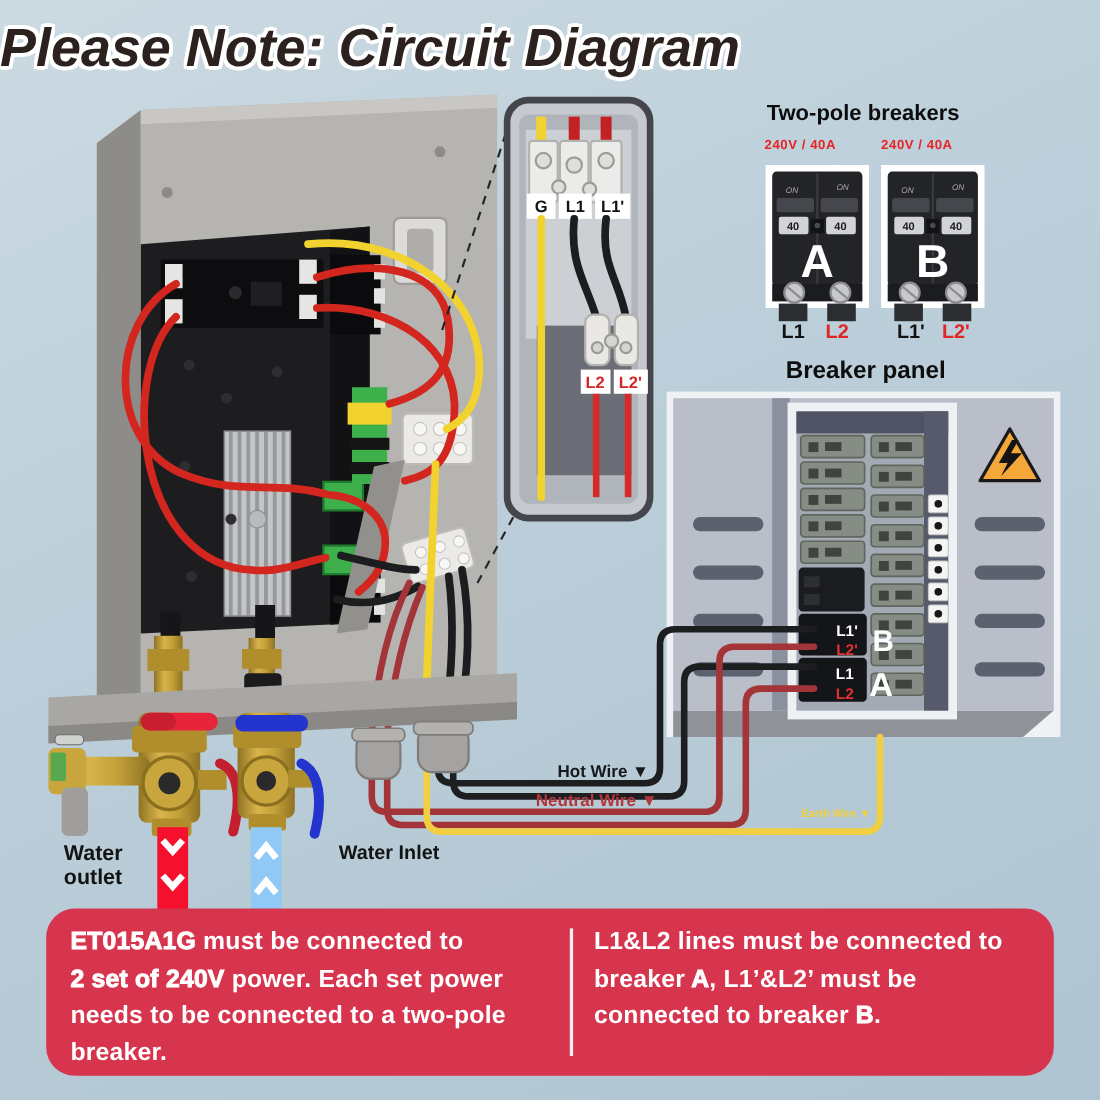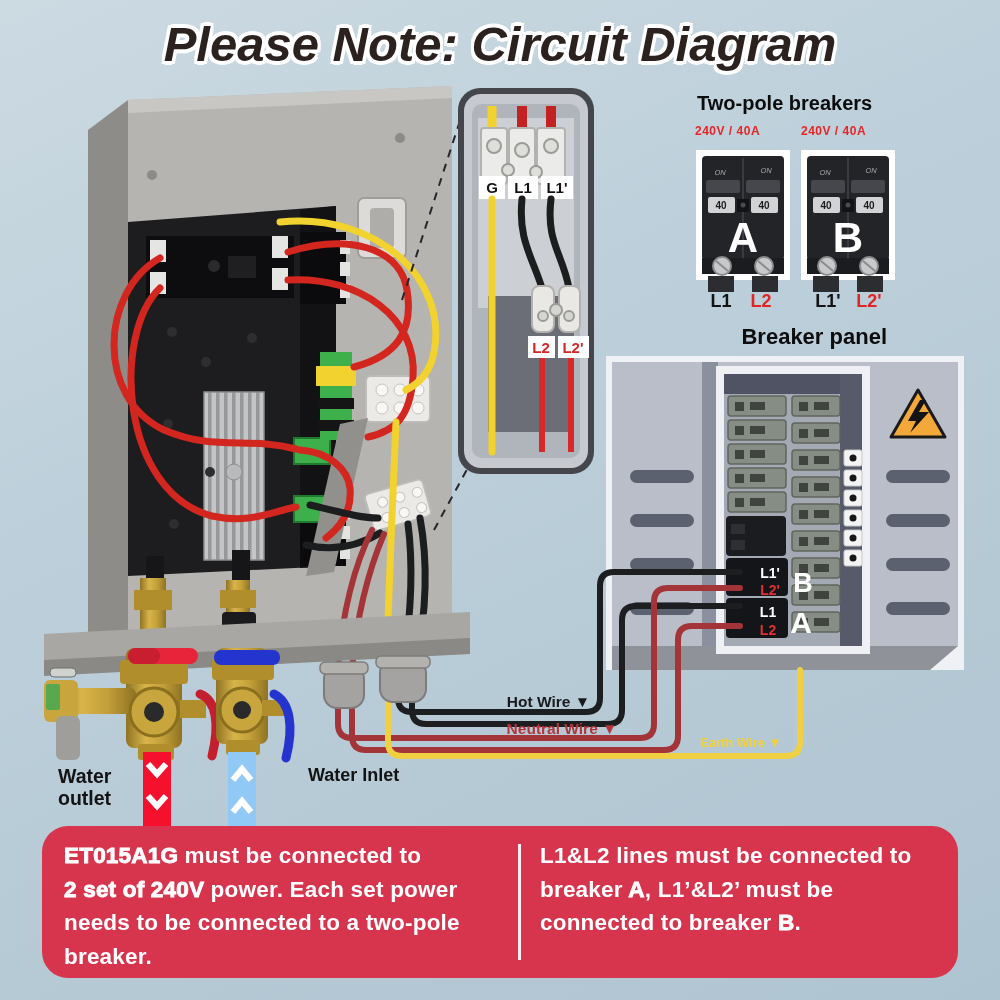--- a/index.html
+++ b/index.html
@@ -3,36 +3,36 @@
 <meta charset="utf-8">
 <style>
 *{margin:0;padding:0;box-sizing:border-box}
 html,body{width:1000px;height:1000px}
 body{font-family:"Liberation Sans",sans-serif}
 .canvas{position:relative;width:1000px;height:1000px;overflow:hidden;
   background:linear-gradient(155deg,#ccdae2 0%,#bccfda 40%,#afc4d1 100%)}
 svg.scene{position:absolute;left:0;top:0}
 text{font-family:"Liberation Sans",sans-serif}
 .lbl{position:absolute}
-.title{position:absolute;top:16px;left:0;width:100%;text-align:center;font-style:italic;
+.title{position:absolute;top:16px;left:0;width:100%;font-style:italic;
   font-weight:bold;font-size:49px;color:#2b211e;letter-spacing:0px;
   text-shadow:-3px -3px 0 #fff,3px -3px 0 #fff,-3px 3px 0 #fff,3px 3px 0 #fff,
   0 -3px 0 #fff,0 3px 0 #fff,-3px 0 0 #fff,3px 0 0 #fff,0 4px 0 #fff,0 -4px 0 #fff}
 .h-tp{left:697px;top:92px;font-size:20px;font-weight:bold;color:#0c0c0c}
 .rating{font-size:12px;font-weight:bold;color:#e62525;letter-spacing:.5px}
 .ra{left:695px;top:124px}.rb{left:801px;top:124px}
 .term{font-size:18px;font-weight:bold;color:#131313;text-align:center}
 .t-al1{left:702px;top:291px;width:38px}
 .t-al2{left:742px;top:291px;width:38px;color:#e02525}
 .t-bl1{left:807px;top:291px;width:42px}
 .t-bl2{left:848px;top:291px;width:42px;color:#e02525}
-.h-panel{left:687px;top:324px;width:200px;text-align:right;font-size:22px;font-weight:bold;color:#0d0d0d}
+.h-panel{left:687px;top:324px;width:200px;text-align:center;font-size:22px;font-weight:bold;color:#0d0d0d}
 .w-hot{left:455px;top:693px;width:135px;text-align:right;font-size:15.5px;font-weight:bold;color:#17191c}
-.w-neu{left:487px;top:720px;width:150px;text-align:center;font-size:15.5px;font-weight:bold;color:#b2363b}
-.w-ear{left:700px;top:735px;width:120px;text-align:left;font-size:13px;font-weight:bold;color:#f3d139}
+.w-neu{left:487px;top:720px;width:150px;font-size:15.5px;font-weight:bold;color:#b2363b}
+.w-ear{left:700px;top:735px;width:120px;text-align:center;font-size:10px;font-weight:bold;color:#f3d139}
 .w-out{left:58px;top:765px;width:92px;font-size:19.5px;font-weight:bold;color:#131313;line-height:1.15}
 .w-in{left:308px;top:765px;width:96px;font-size:18px;font-weight:bold;color:#131313;line-height:1.15}
 .notes{position:absolute;left:42px;top:826px;width:916px;height:152px;background:#d7344d;border-radius:26px}
 .note-col{position:absolute;color:#fff;font-size:22.5px;line-height:33.5px;font-weight:bold;letter-spacing:.2px}
 .note-col .b{-webkit-text-stroke:.9px currentColor}
 .nl{left:22px;top:13px;width:440px}
 .nr{left:498px;top:13px;width:412px}
 .ndiv{position:absolute;left:476px;top:18px;width:3px;height:116px;background:rgba(255,255,255,.92)}
 .ins{font-size:15px;font-weight:bold;fill:#131313;text-anchor:middle}
 .insr{fill:#d42626}

